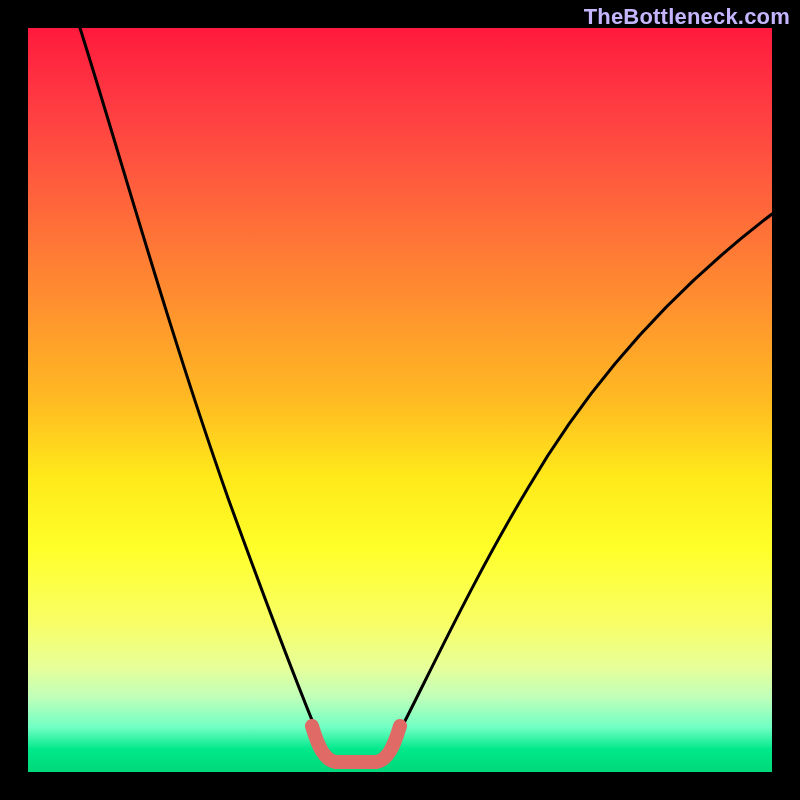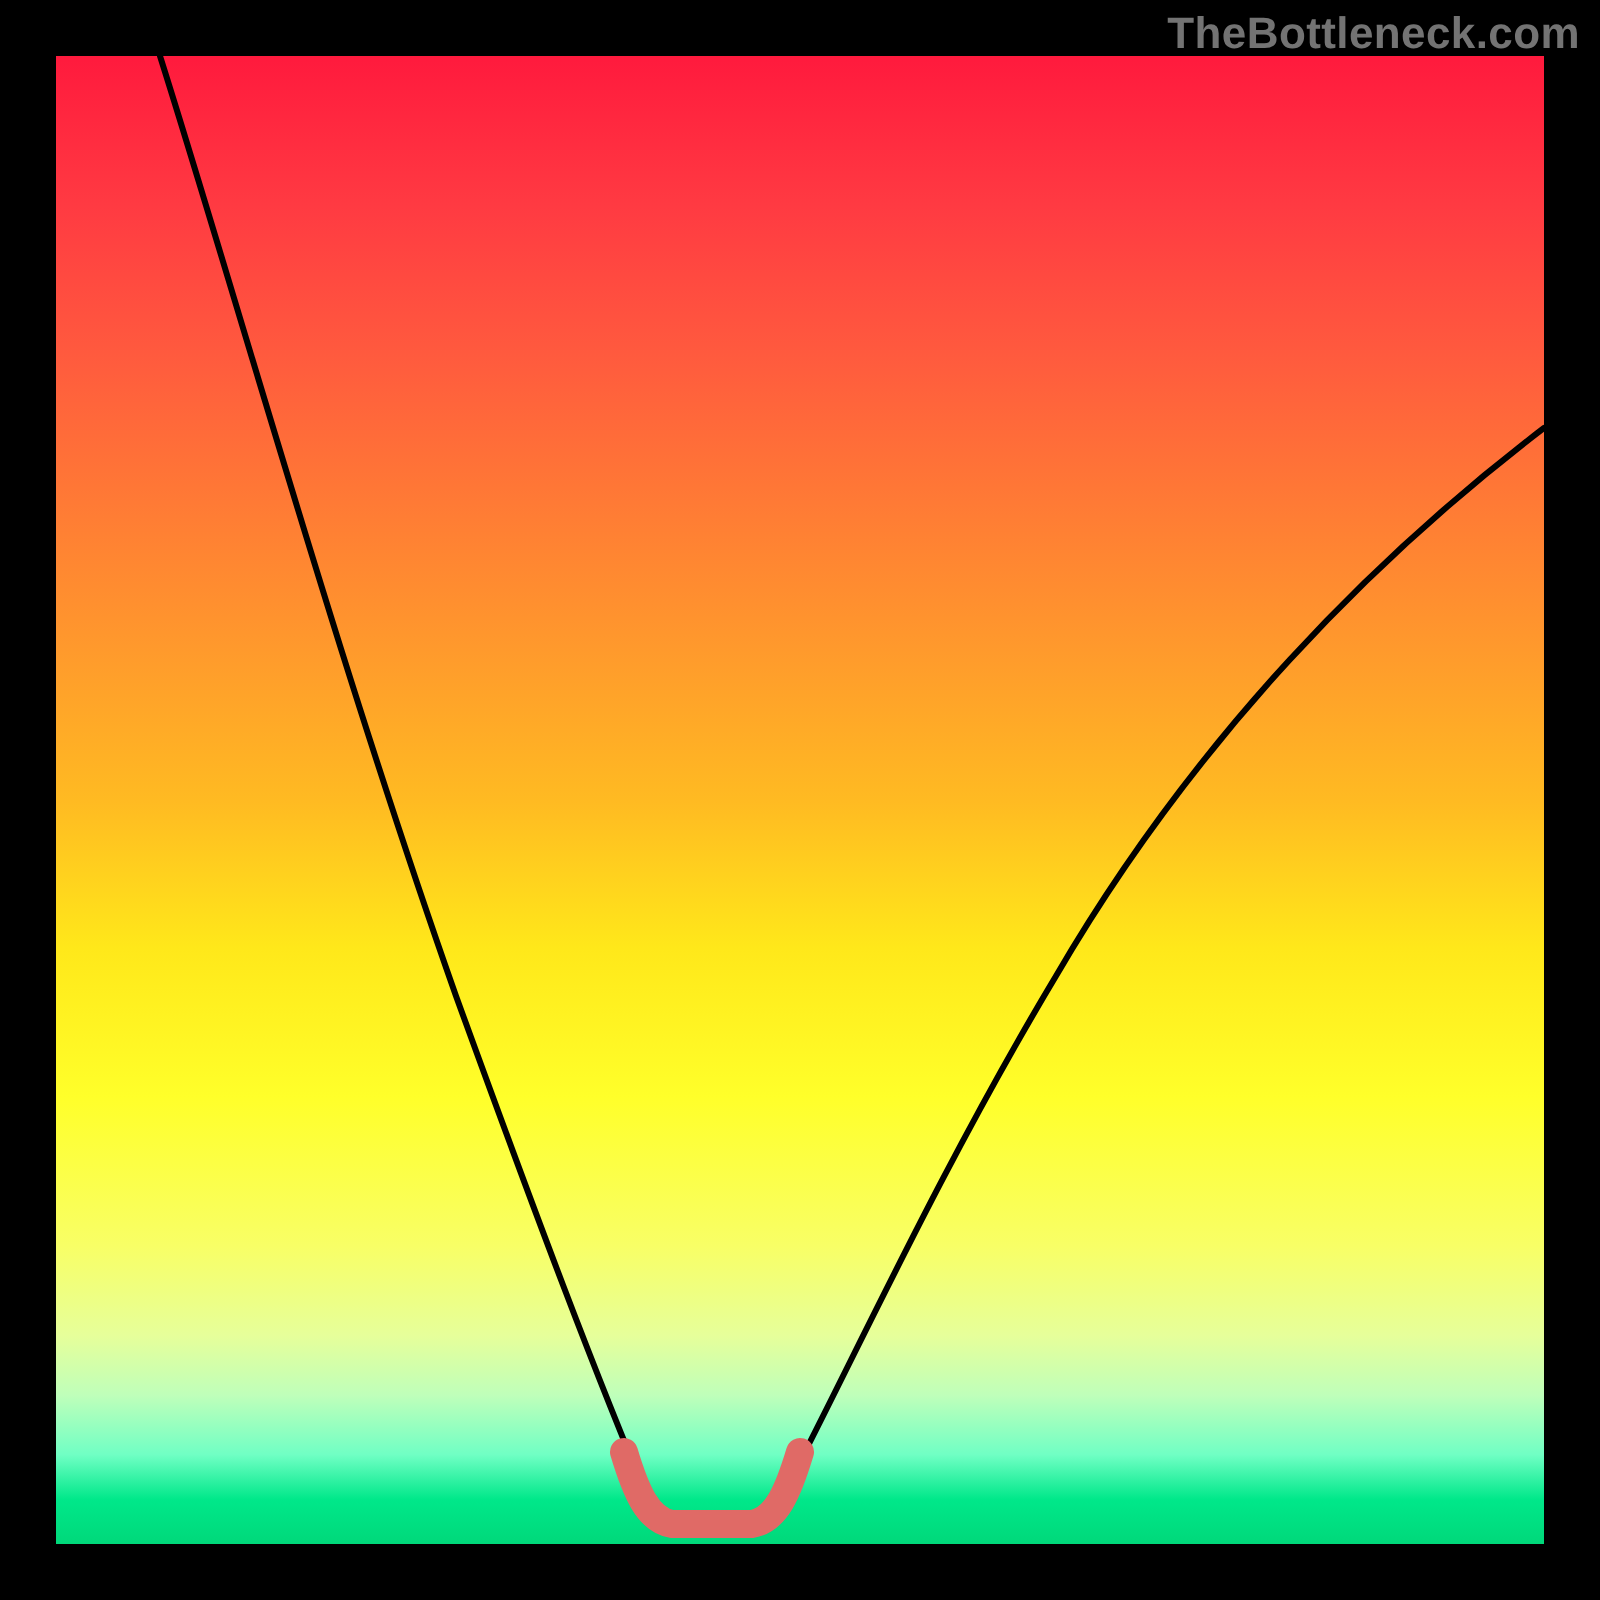--- a/index.html
+++ b/index.html
@@ -33,21 +33,21 @@
       #00d87a 100%
     );
   }
   .watermark {
     position: absolute;
     top: 4px;
     right: 10px;
     font-family: Arial, Helvetica, sans-serif;
     font-size: 22px;
     font-weight: 600;
-    color: #737373;
+    color: #c4b5fd;
     letter-spacing: 0.2px;
   }
   svg.curves {
     position: absolute;
     left: 28px;
     top: 28px;
     width: 744px;
     height: 744px;
   }
 </style>

